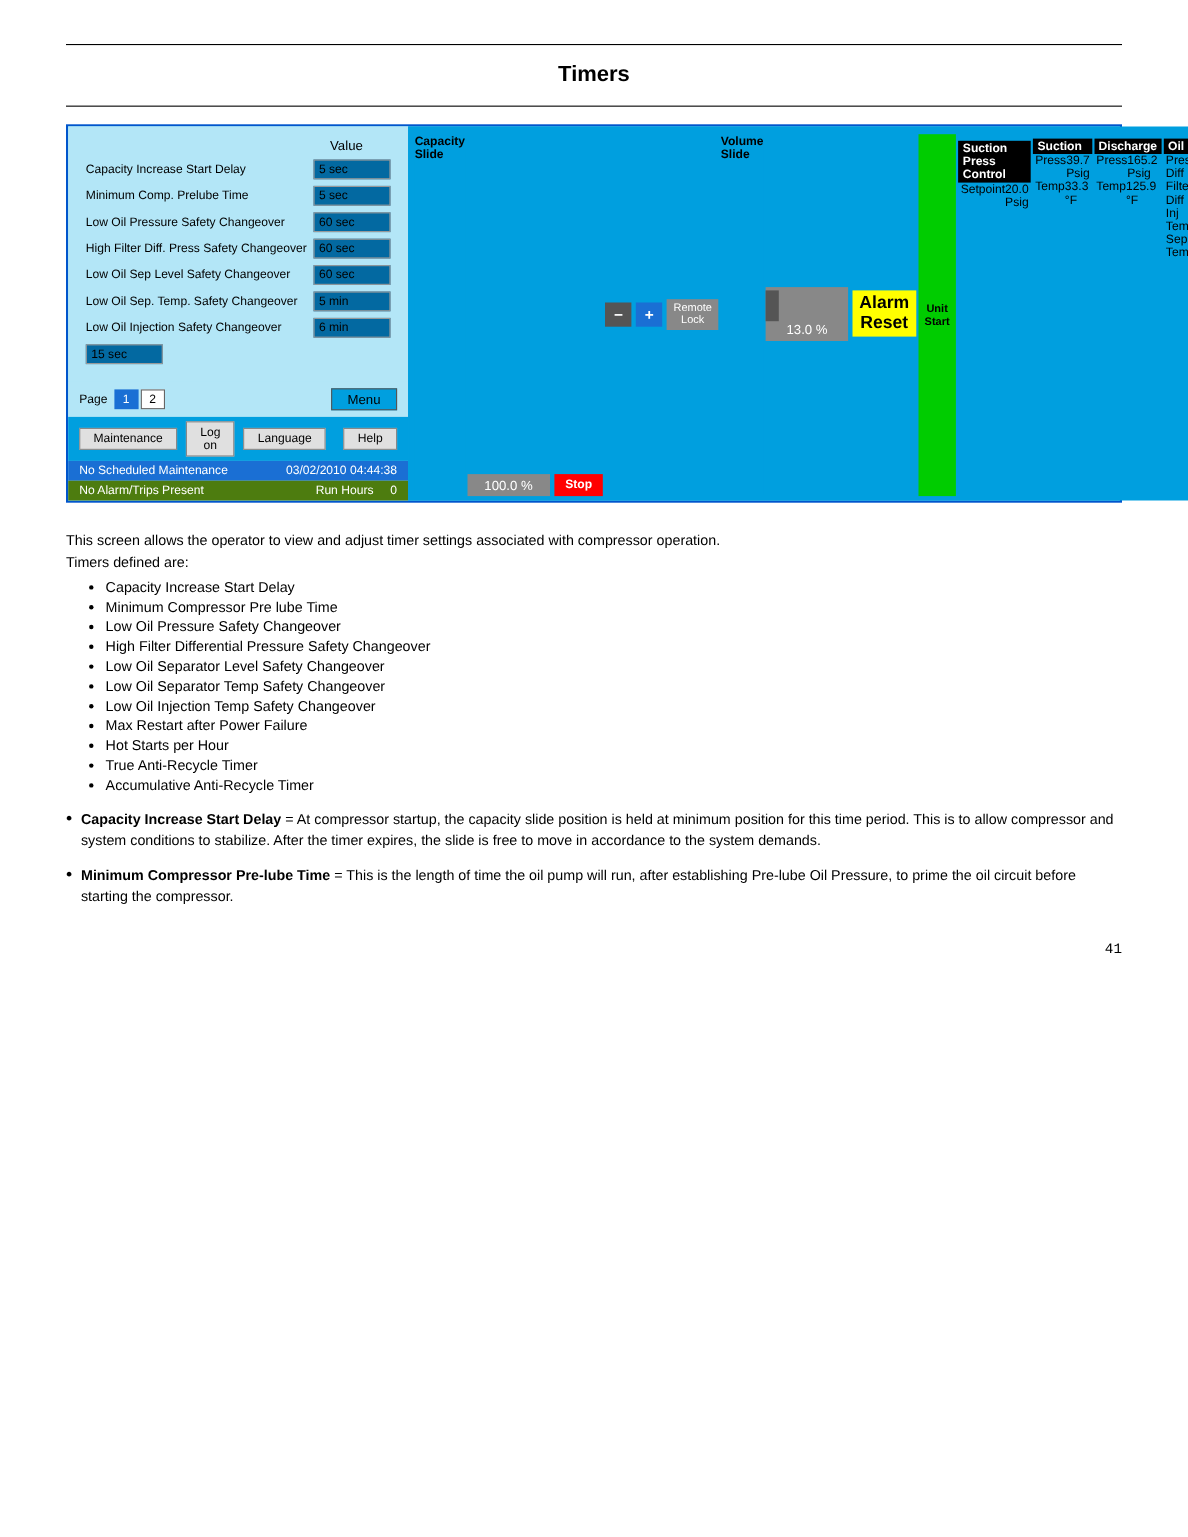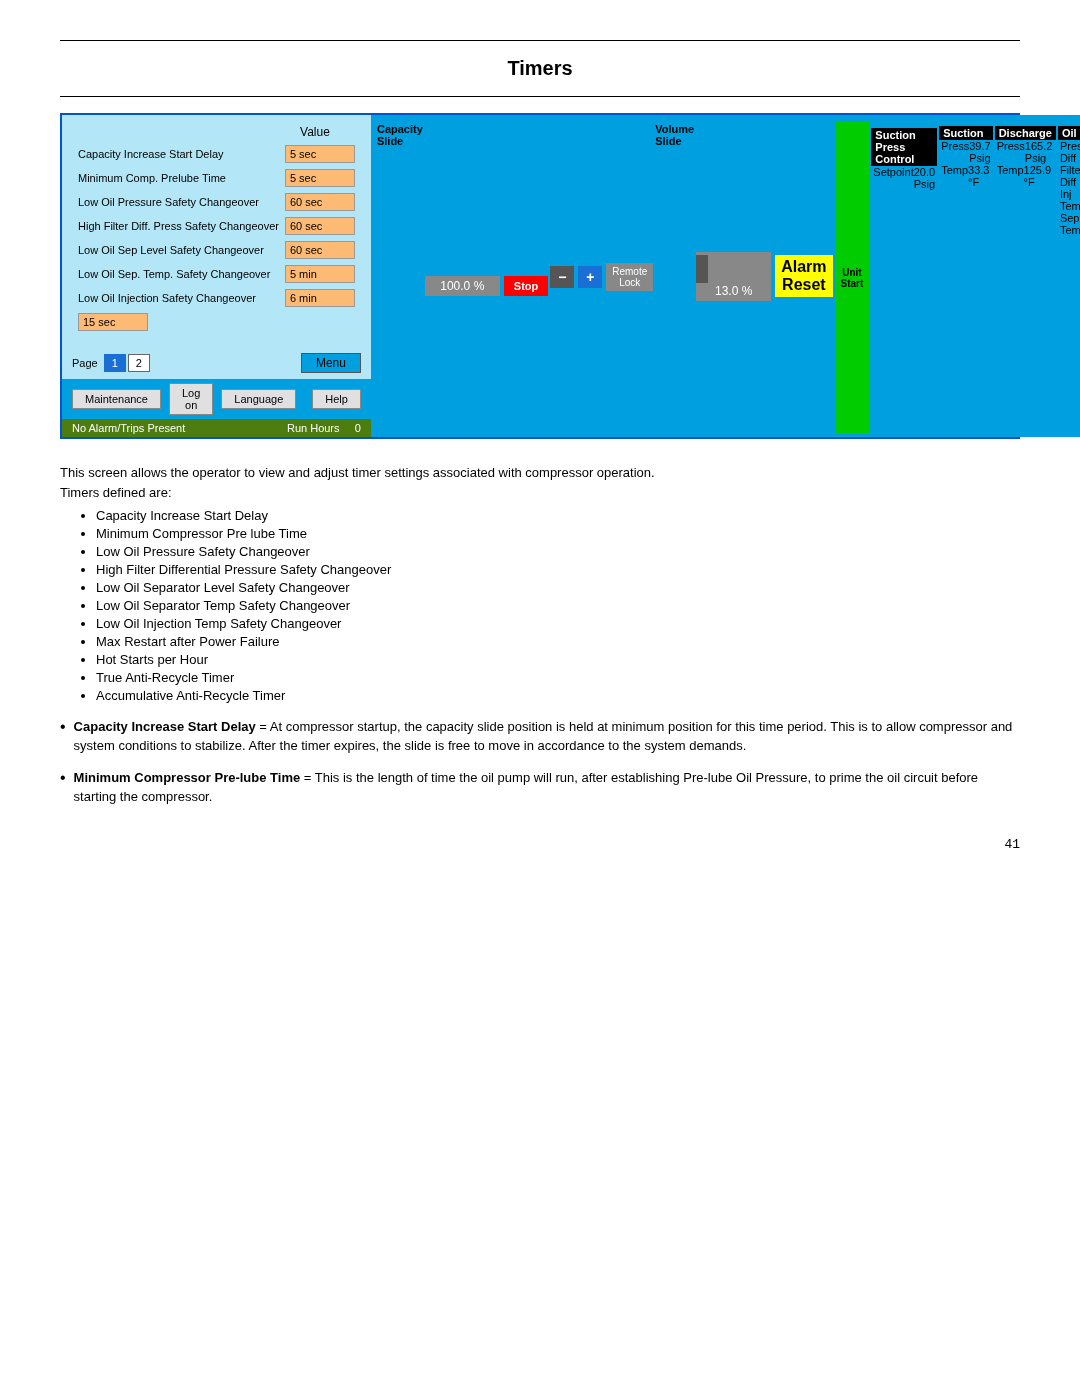--- a/index.html
+++ b/index.html
@@ -105,21 +105,21 @@
       align-items: center;
       margin-bottom: 6px;
     }
     .table-label {
       flex: 1;
       font-size: 11px;
       color: #000;
     }
     .table-value-box {
       width: 70px;
-      background: #fdba74;
+      background: #0369a1;
       border: 1px solid #999;
       font-size: 11px;
       color: #000;
       padding: 2px 4px;
       text-align: left;
     }
 
     
     .page-controls {
       display: flex;
@@ -388,34 +388,38 @@
       </div>
 
       <div class="bottom-bar">
         <button class="bottom-btn">Maintenance</button>
         <button class="bottom-btn">Log on</button>
         <button class="bottom-btn">Language</button>
         <div style="flex:1;"></div>
         <button class="bottom-btn">Help</button>
       </div>
 
+      <div style="background:#1a6fd4; color:#fff; font-size:11px; padding:3px 10px; display:flex; justify-content:space-between;">
+        <span>No Scheduled Maintenance</span>
+        <span>03/02/2010  04:44:38</span>
+      </div>
       <div style="background:#4d7c0f; color:#fff; font-size:11px; padding:3px 10px; display:flex; justify-content:space-between;">
         <span>No Alarm/Trips Present</span>
         <span>
           <span>Run Hours</span>
           &nbsp;&nbsp;&nbsp;
           <span>0</span>
         </span>
       </div>
     </div>
 
     <div class="right-sidebar">
 
       <div class="sidebar-section-title">Capacity Slide</div>
-      <div style="display:flex; align-items:center; gap:4px;margin-top:20px;">
+      <div style="display:flex; align-items:flex-end; gap:4px;margin-top:20px;">
         <div class="sidebar-percent-box">100.0 %</div>
         <button class="btn-stop">Stop</button>
       </div>
       <div style="display:flex; align-items:center; gap:4px; margin-top:2px;">
         <button class="btn-minus">−</button>
         <button class="btn-plus">+</button>
         <button class="btn-remote-lock">Remote Lock</button>
       </div>
 
       <div class="sidebar-section-title" style="margin-top:4px;">Volume Slide</div>

